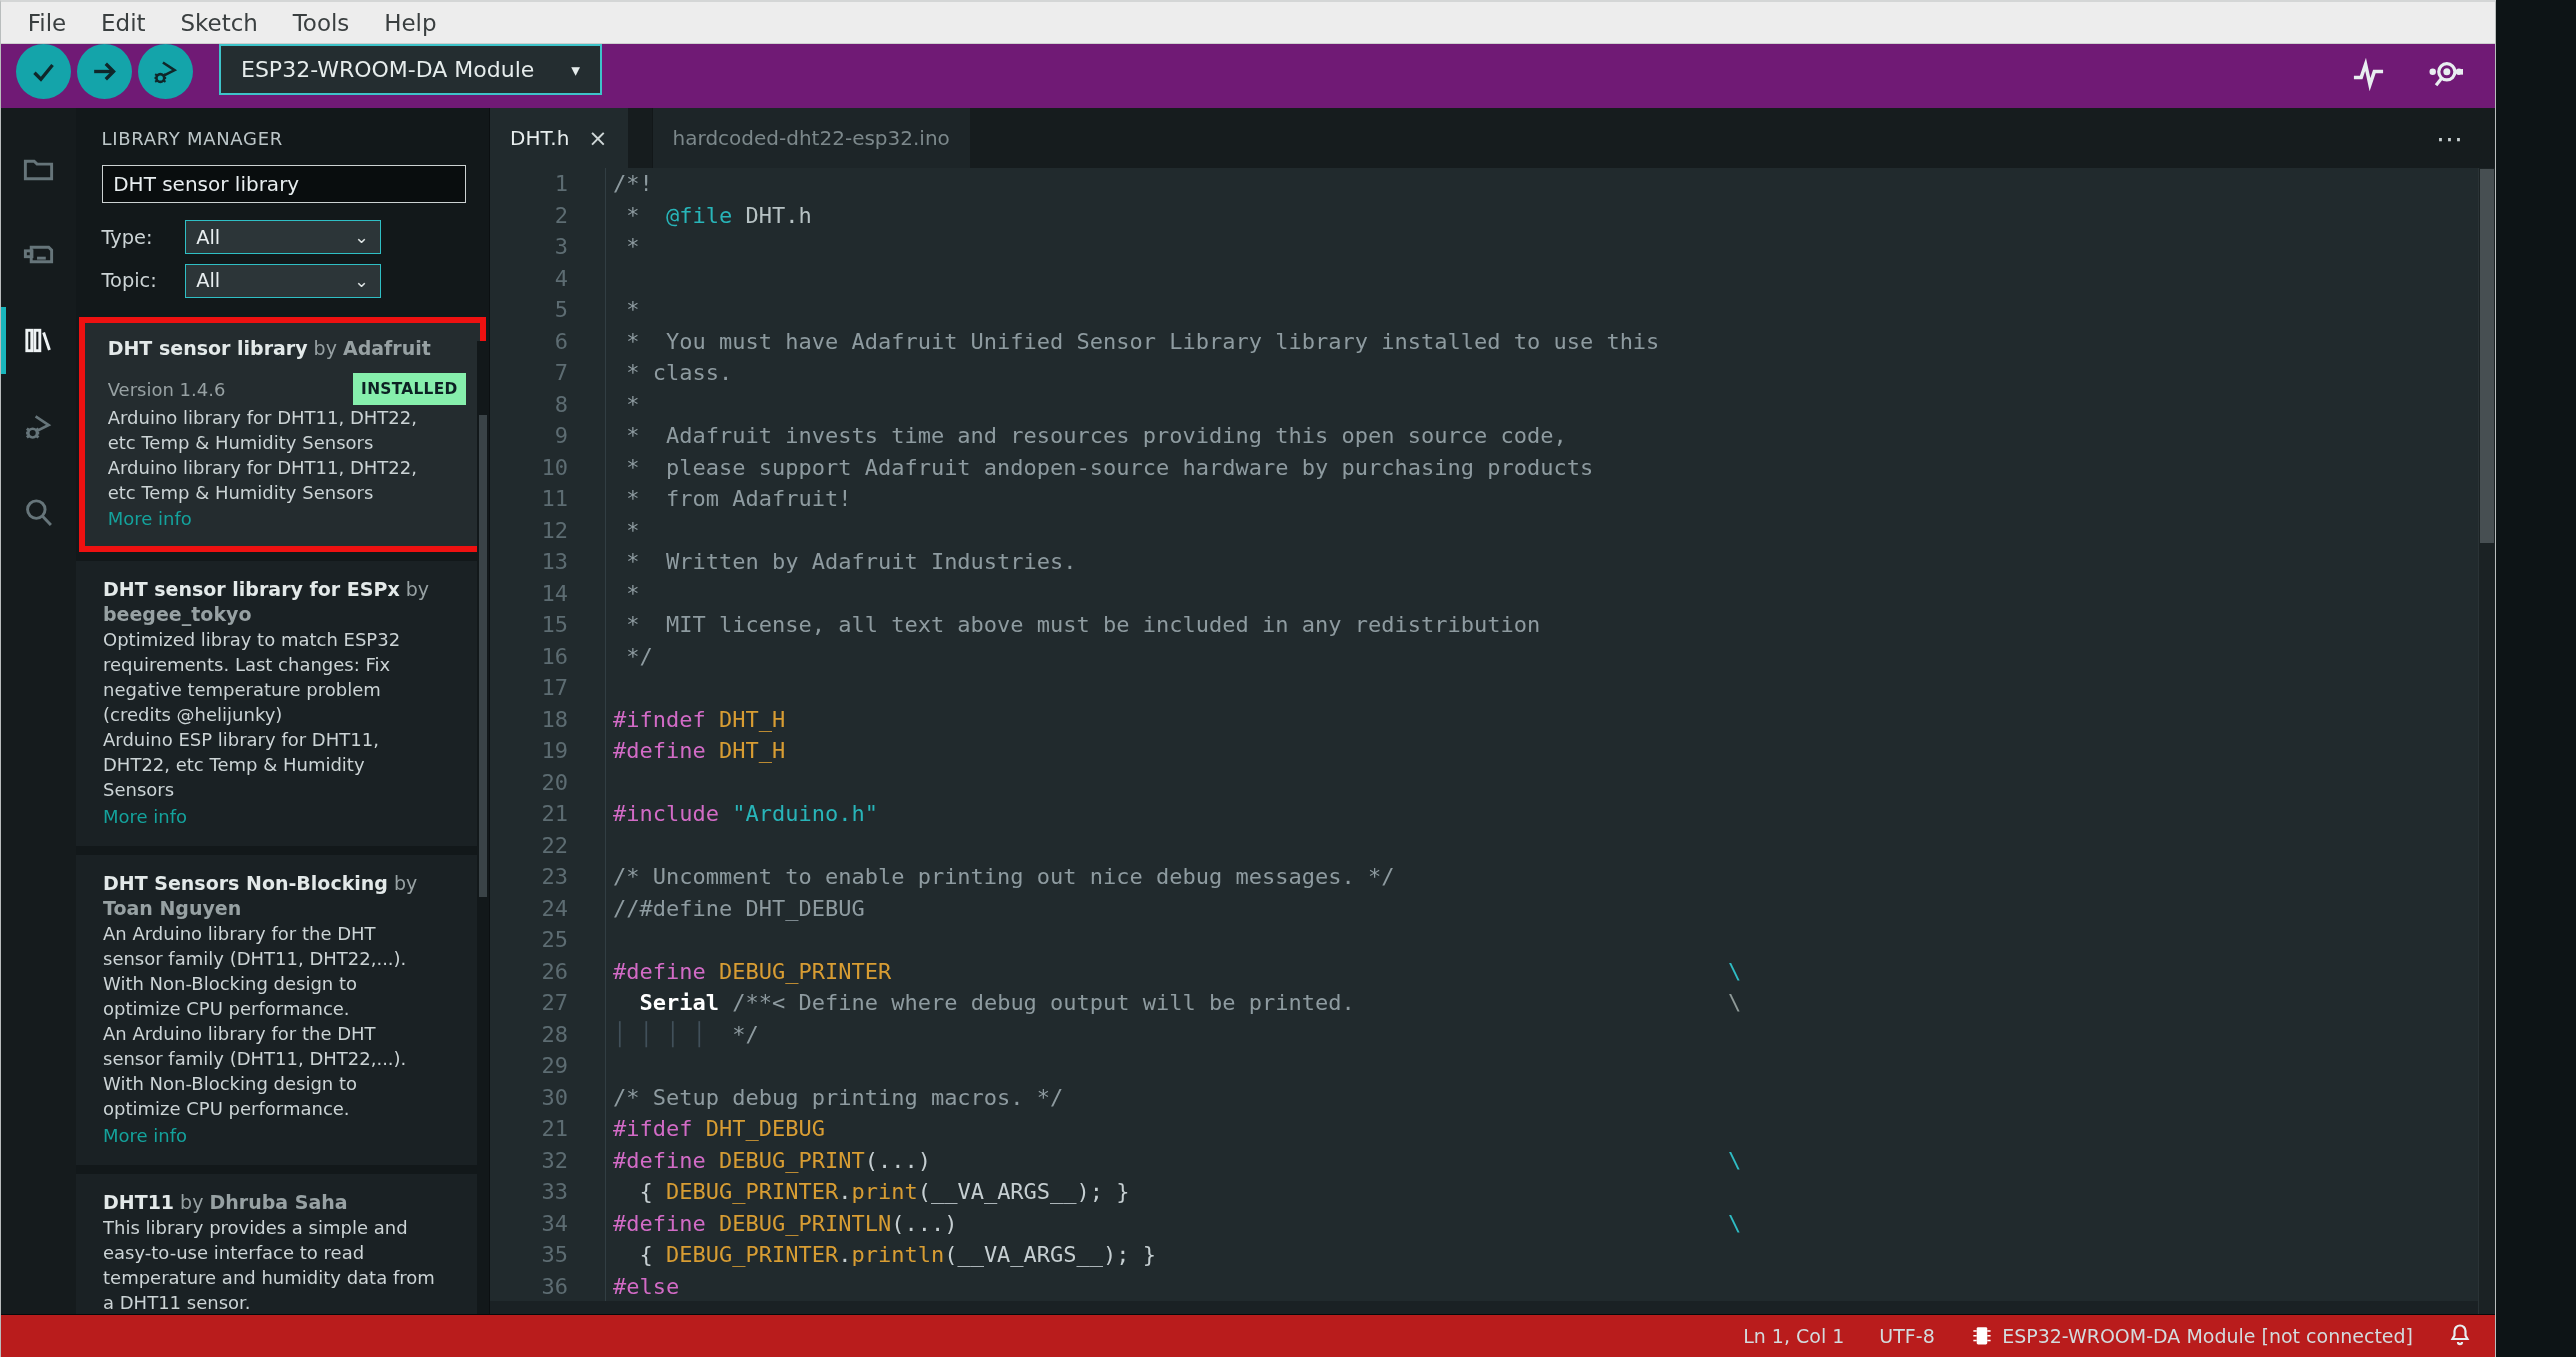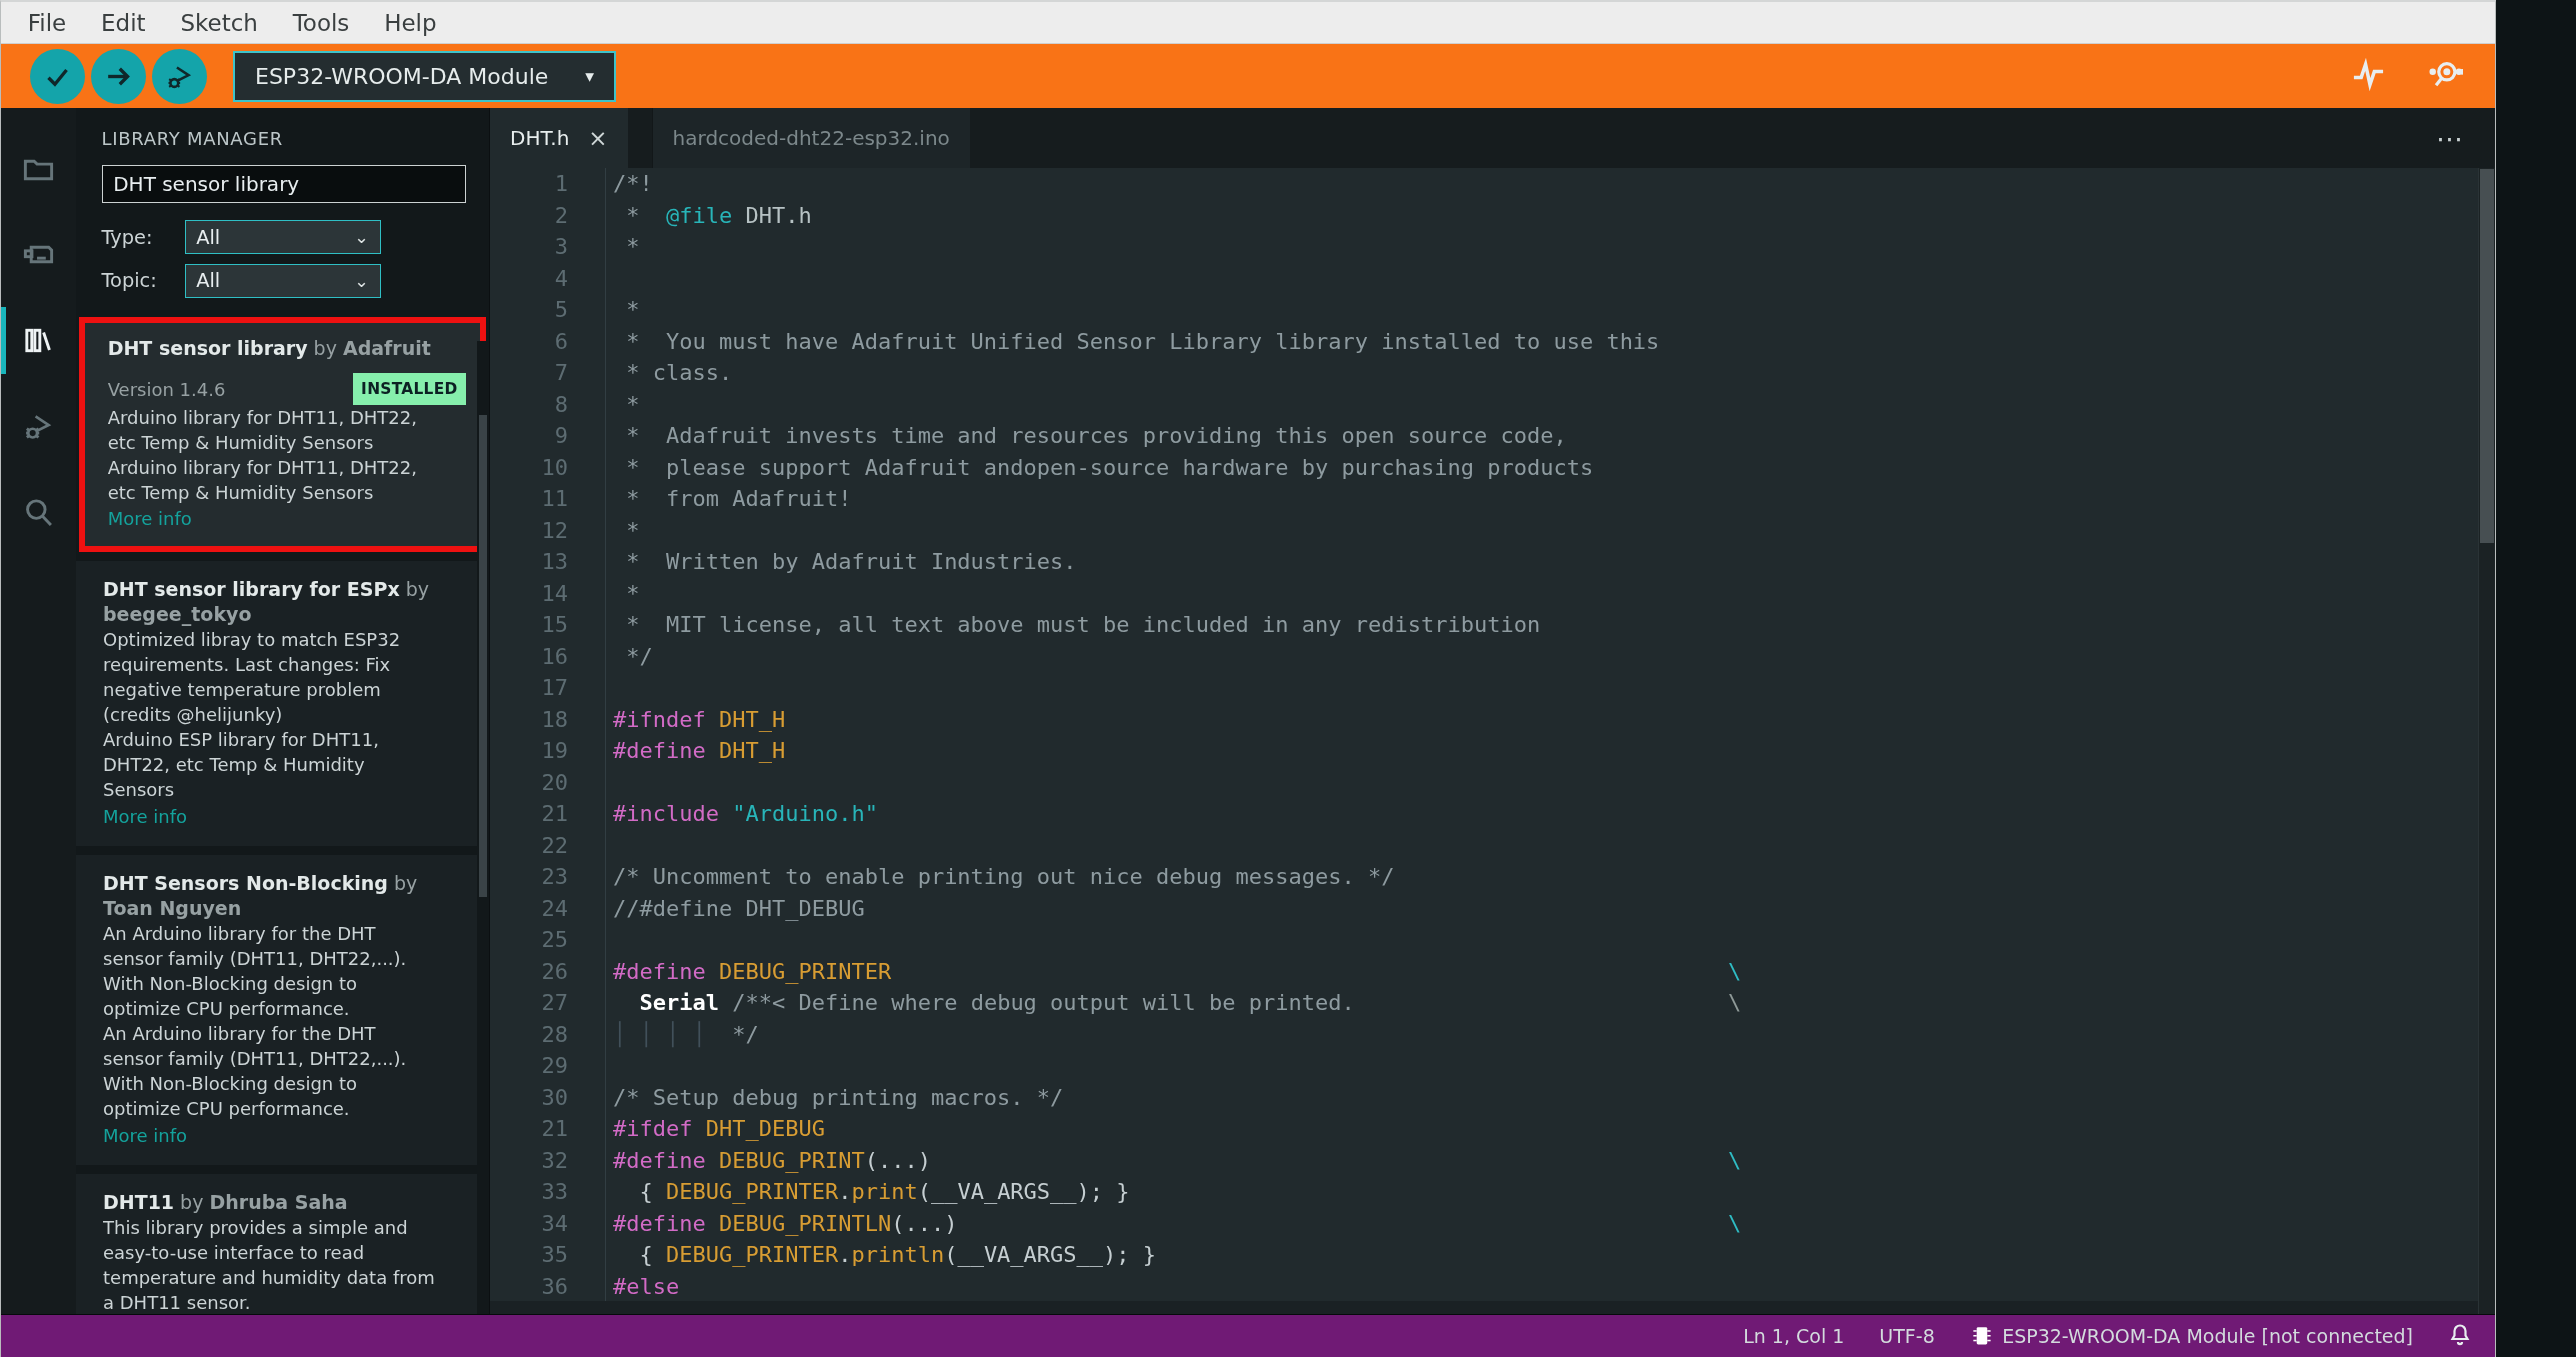--- a/index.html
+++ b/index.html
@@ -8,22 +8,22 @@
 
   .window { width:2496px; height:1358px; display:flex; flex-direction:column;
             border:1.3px solid #b9bdbd; border-top:2.7px solid #d4d6d6; position:relative; }
 
   
   .menubar { height:42px; background:#ededed; display:flex; align-items:center;
              padding-left:9.4px; border-bottom:0.7px solid #cfcfcf; flex-shrink:0; }
   .menu-item { font-size:23px; color:#3a3f40; padding:0 17.4px; cursor:default; }
 
   
-  .toolbar { height:64px; background:#f97316; display:flex; align-items:center;
-             padding-left:29px; flex-shrink:0; position:relative; }
+  .toolbar { height:64px; background:#701a75; display:flex; 
+             padding-left:15px; flex-shrink:0; position:relative; }
   .tbtn { width:55px; height:55px; border-radius:50%; background:#14a4aa; border:none;
           display:flex; align-items:center; justify-content:center; margin-right:6px; }
   .tbtn svg { width:31px; height:31px; stroke:#10272a; fill:none; stroke-width:3; }
   .board-selector { margin-left:20px; width:383px; height:51px; background:#242d30;
           border:2px solid #3ec3c9; display:flex; align-items:center; justify-content:space-between;
           padding:0 20px; color:#e6ecec; font-size:22px; }
   .board-caret { font-size:17.4px; color:#e6ecec; }
   .toolbar-right { margin-left:auto; display:flex; align-items:center; gap:42px; padding-right:32px; }
   .toolbar-right svg { width:35px; height:35px; stroke:#e8eef0; fill:none; stroke-width:2.4; }
 
@@ -94,21 +94,21 @@
   .tok-doc { color:#b7c2c4; }
   .tok-def { color:#c5ced1; }
   .tok-ser { color:#ffffff; font-weight:bold; }
   .tok-guide { color:#41505a; }
   .hscroll { position:absolute; left:0; right:17.4px; bottom:0; height:13.4px; background:#1a2124; }
   .vscroll { position:absolute; right:0; top:60px; bottom:0; width:17.4px; background:#1b2224;
              border-left:1.3px solid #2a3336; }
   .vthumb { position:absolute; left:1.3px; right:1.3px; top:1.3px; height:374px; background:#474f52; }
 
   
-  .statusbar { height:43px; background:#701a75; display:flex; align-items:center;
+  .statusbar { height:43px; background:#b91c1c; display:flex; align-items:center;
                justify-content:flex-end; gap:35px; padding-right:23px; flex-shrink:0;
                font-size:19px; color:#d3dbdd; border-top:0.7px solid #060a0b; }
   .sb-board { display:flex; align-items:center; gap:9.4px; }
   .sb-board svg { width:23px; height:25.5px; }
   .bell svg { width:24px; height:27px; stroke:#e8eef0; fill:none; stroke-width:2.2; }
 </style>
 </head>
 <body>
 
 <div class="window">

